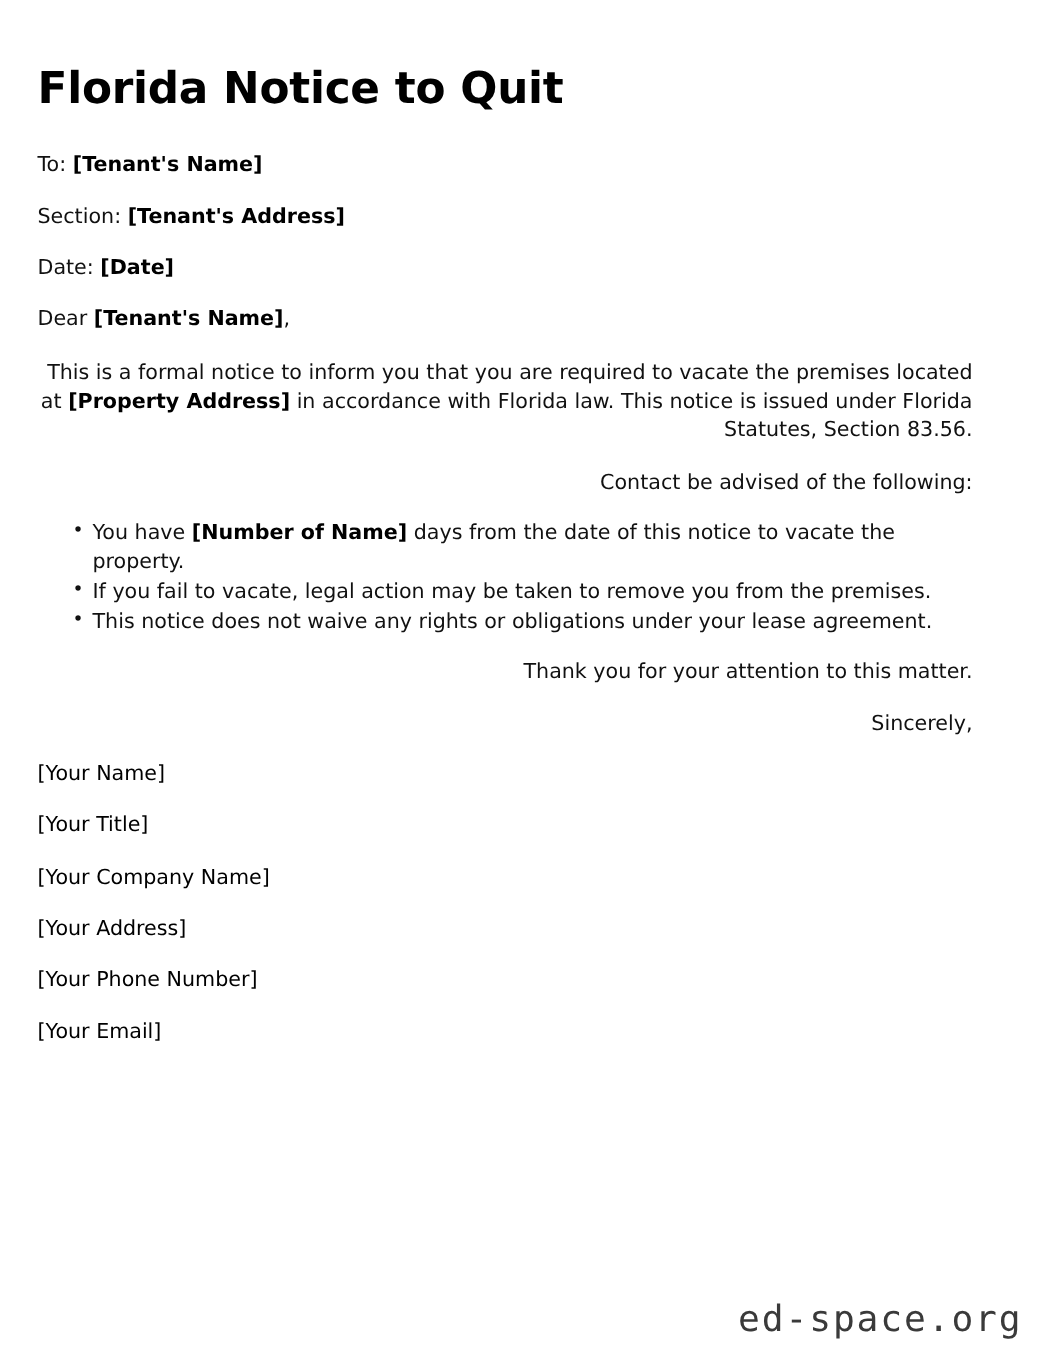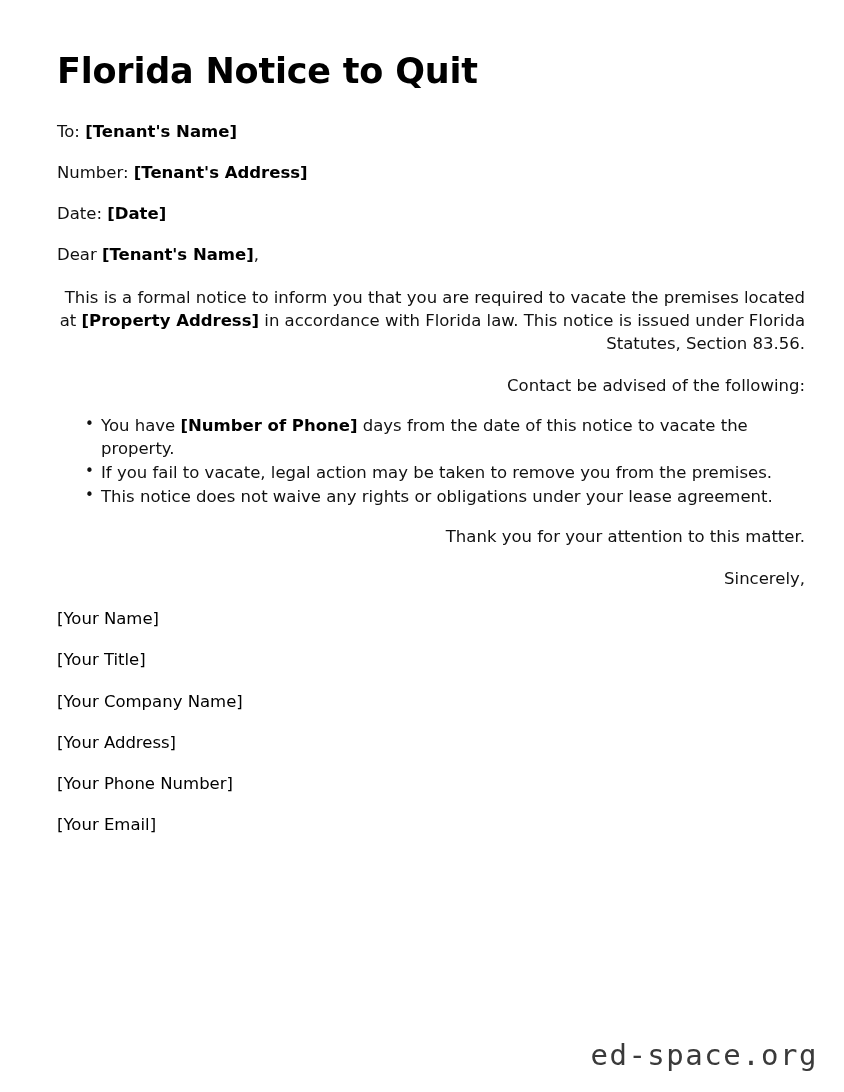--- a/index.html
+++ b/index.html
@@ -15,21 +15,21 @@
     color: #000000;
     overflow: hidden;
   }
   .page {
     position: absolute;
     inset: 0;
     background: #ffffff;
   }
   .content {
     position: absolute;
-    left: 57px;
+    left: 30px;
     top: 52px;
     width: 748px;
   }
   h1.doc-title {
     font-family: "DejaVu Sans", sans-serif;
     font-size: 35px;
     font-weight: bold;
     letter-spacing: -0.2px;
     line-height: 1.1;
     margin: 0 0 30px 0;
@@ -91,32 +91,32 @@
 </head>
 <body>
 
 <div class="page">
   <div class="content">
 
     <h1 class="doc-title">Florida Notice to Quit</h1>
 
     <p class="line"><span>To: </span><b>[Tenant's Name]</b></p>
 
-    <p class="line"><span>Number: </span><b>[Tenant's Address]</b></p>
+    <p class="line"><span>Section: </span><b>[Tenant's Address]</b></p>
 
     <p class="line"><span>Date: </span><b>[Date]</b></p>
 
     <p class="line"><span>Dear </span><b>[Tenant's Name]</b><span>,</span></p>
 
     <p class="para"><span>This is a formal notice to inform you that you are required to vacate the premises located at </span><b>[Property Address]</b><span> in accordance with Florida law. This notice is issued under Florida Statutes, Section 83.56.</span></p>
 
     <p class="para">Contact be advised of the following:</p>
 
     <ul class="notice-list">
-      <li><span>You have </span><b>[Number of Phone]</b><span> days from the date of this notice to vacate the property.</span></li>
+      <li><span>You have </span><b>[Number of Name]</b><span> days from the date of this notice to vacate the property.</span></li>
       <li><span>If you fail to vacate, legal action may be taken to remove you from the premises.</span></li>
       <li><span>This notice does not waive any rights or obligations under your lease agreement.</span></li>
     </ul>
 
 
     <p class="para">Thank you for your attention to this matter.</p>
 
     <p class="para">Sincerely,</p>
 
     <p class="sig">[Your Name]</p>

